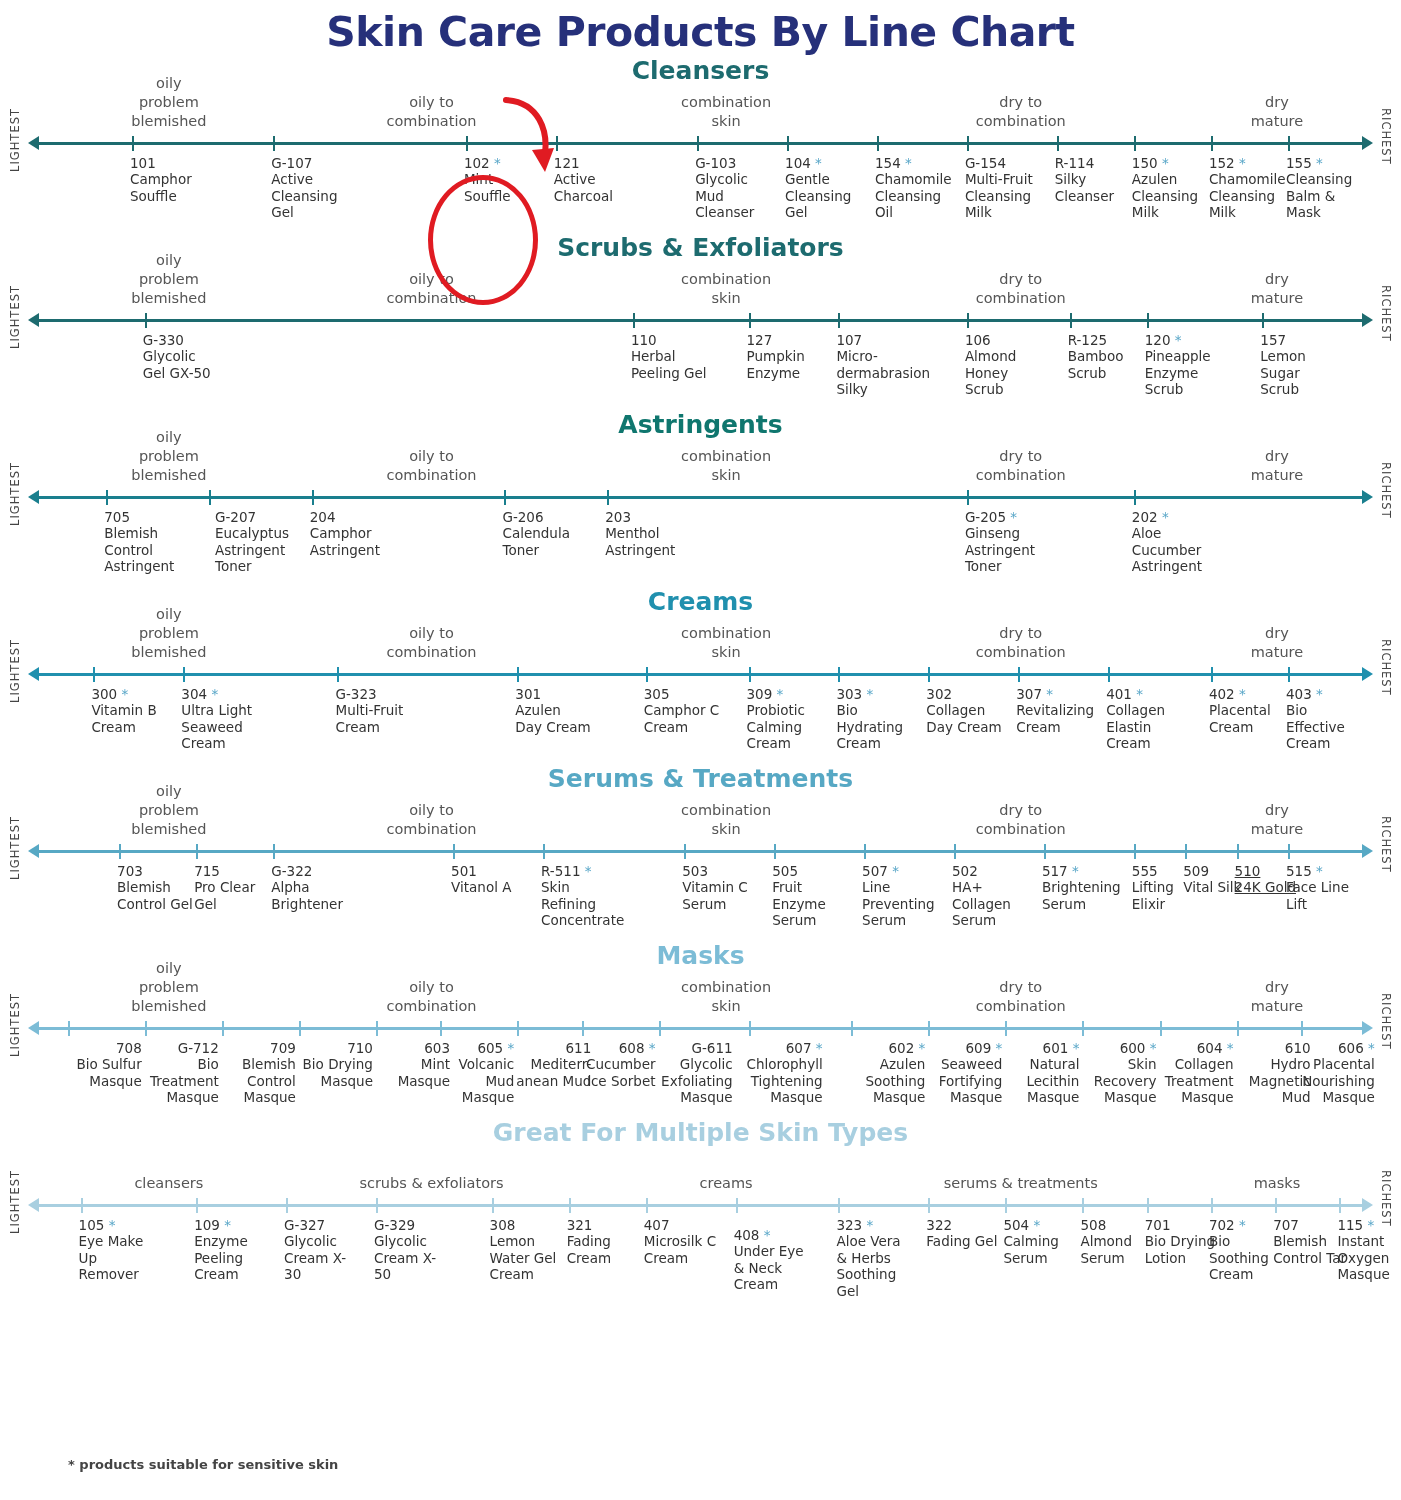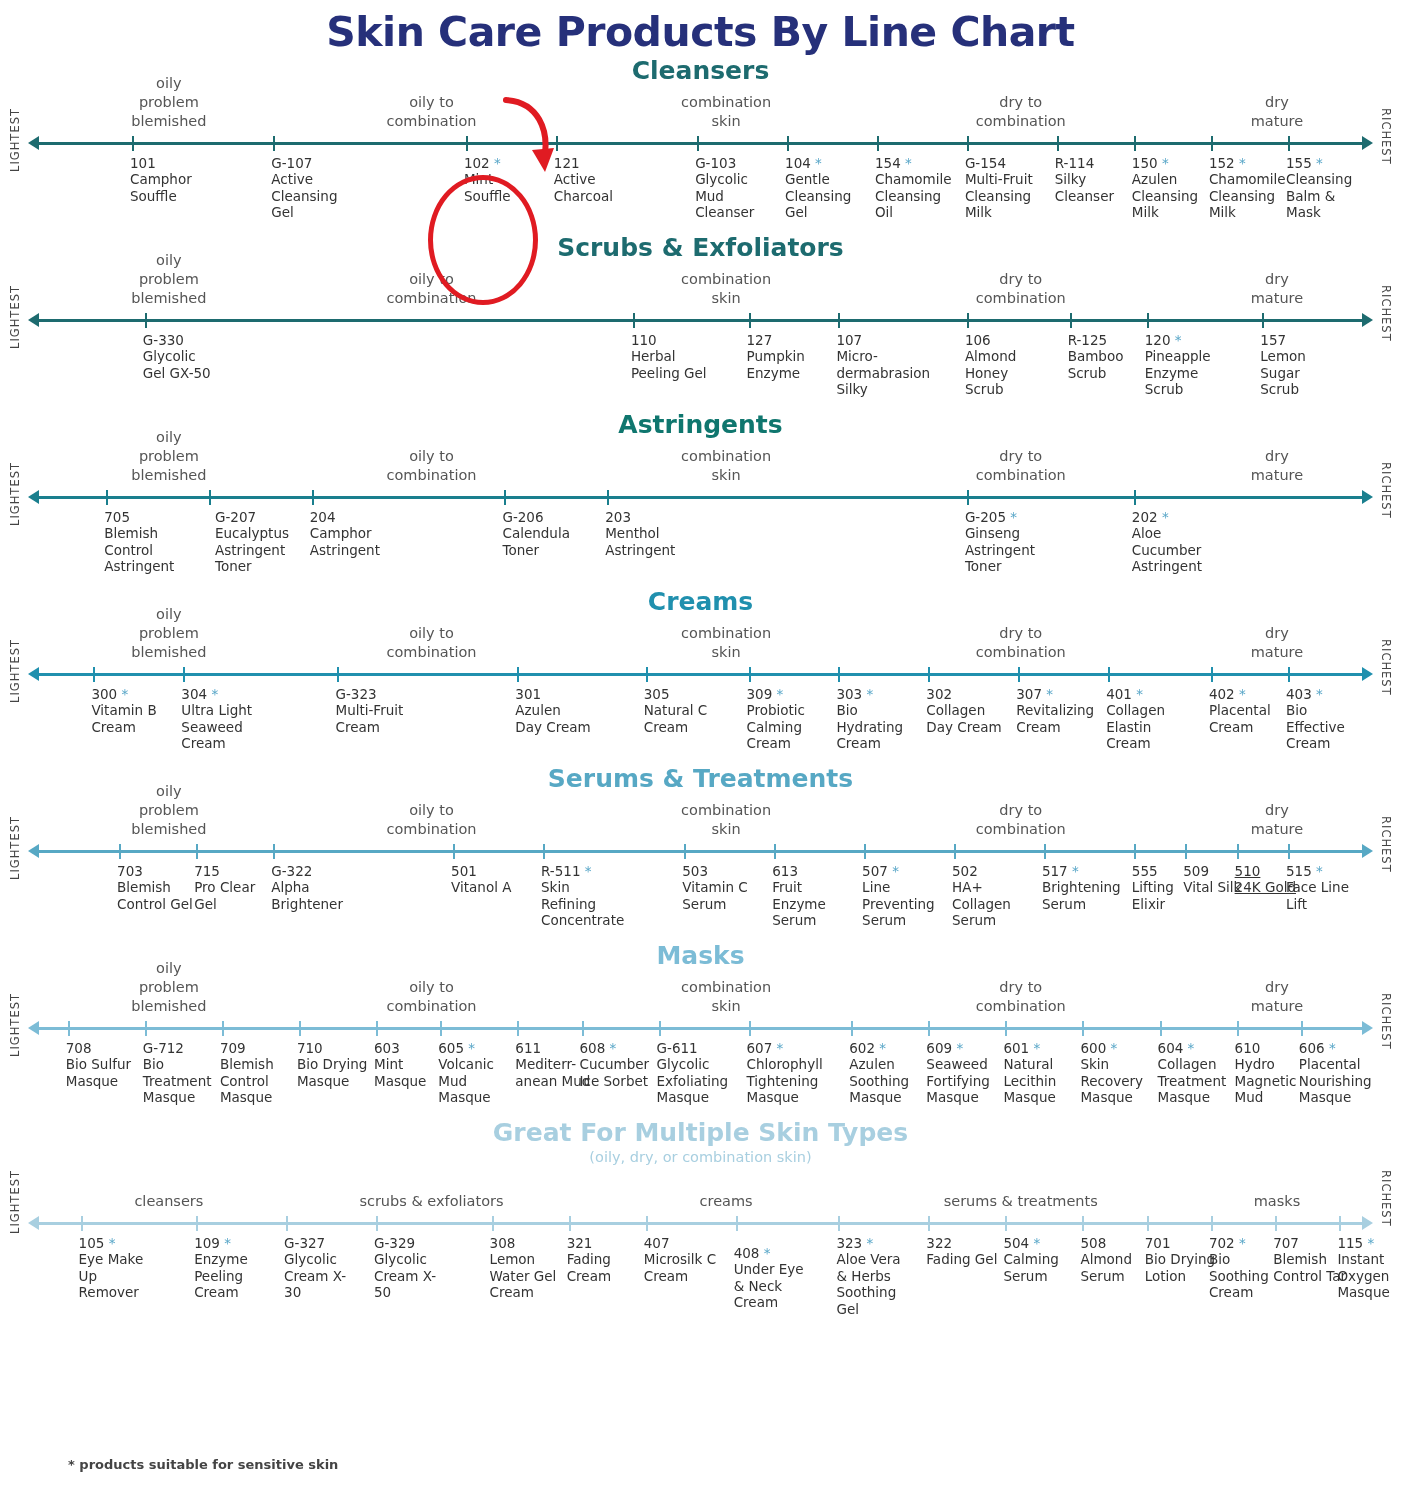--- a/index.html
+++ b/index.html
@@ -271,21 +271,21 @@
         <div class="item" style="left: calc(23.01% - 2px); width: 76px;">
           <div class="code">G-323 </div>
           <div>Multi-Fruit Cream</div>
         </div>
         <div class="item" style="left: calc(36.38% - 2px); width: 76px;">
           <div class="code">301 </div>
           <div>Azulen Day Cream</div>
         </div>
         <div class="item" style="left: calc(45.93% - 2px); width: 76px;">
           <div class="code">305 </div>
-          <div>Natural C Cream</div>
+          <div>Camphor C Cream</div>
         </div>
         <div class="item" style="left: calc(53.57% - 2px); width: 76px;">
           <div class="code">309 <span class="star">*</span></div>
           <div>Probiotic Calming Cream</div>
         </div>
         <div class="item" style="left: calc(60.255% - 2px); width: 76px;">
           <div class="code">303 <span class="star">*</span></div>
           <div>Bio Hydrating Cream</div>
         </div>
         <div class="item" style="left: calc(66.94% - 2px); width: 76px;">
@@ -359,21 +359,21 @@
         </div>
         <div class="item" style="left: calc(38.29% - 2px); width: 76px;">
           <div class="code">R-511 <span class="star">*</span></div>
           <div>Skin Refining Concentrate</div>
         </div>
         <div class="item" style="left: calc(48.795% - 2px); width: 76px;">
           <div class="code">503 </div>
           <div>Vitamin C Serum</div>
         </div>
         <div class="item" style="left: calc(55.48% - 2px); width: 76px;">
-          <div class="code">613 </div>
+          <div class="code">505 </div>
           <div>Fruit Enzyme Serum</div>
         </div>
         <div class="item" style="left: calc(62.165% - 2px); width: 76px;">
           <div class="code">507 <span class="star">*</span></div>
           <div>Line Preventing Serum</div>
         </div>
         <div class="item" style="left: calc(68.85% - 2px); width: 76px;">
           <div class="code">502 </div>
           <div>HA+ Collagen Serum</div>
         </div>
@@ -425,21 +425,21 @@
         <div class="tick" style="background: rgb(124, 188, 214); left: calc(46.885%);"></div>
         <div class="tick" style="background: rgb(124, 188, 214); left: calc(53.57%);"></div>
         <div class="tick" style="background: rgb(124, 188, 214); left: calc(61.21%);"></div>
         <div class="tick" style="background: rgb(124, 188, 214); left: calc(66.94%);"></div>
         <div class="tick" style="background: rgb(124, 188, 214); left: calc(72.67%);"></div>
         <div class="tick" style="background: rgb(124, 188, 214); left: calc(78.4%);"></div>
         <div class="tick" style="background: rgb(124, 188, 214); left: calc(84.13%);"></div>
         <div class="tick" style="background: rgb(124, 188, 214); left: calc(89.86%);"></div>
         <div class="tick" style="background: rgb(124, 188, 214); left: calc(94.635%);"></div>
       </div>
-      <div class="items" style="height: 78px;">
+      <div class="items" style="height: 78px; text-align: right;">
         <div class="item" style="left: calc(2.955% - 2px); width: 76px;">
           <div class="code">708 </div>
           <div>Bio Sulfur Masque</div>
         </div>
         <div class="item" style="left: calc(8.685% - 2px); width: 76px;">
           <div class="code">G-712 </div>
           <div>Bio Treatment Masque</div>
         </div>
         <div class="item" style="left: calc(14.415% - 2px); width: 76px;">
           <div class="code">709 </div>
@@ -500,21 +500,20 @@
         <div class="item" style="left: calc(94.635% - 2px); width: 76px;">
           <div class="code">606 <span class="star">*</span></div>
           <div>Placental Nourishing Masque</div>
         </div>
       </div>
       <div class="sideL" style="left: 8px; top: 52px;">LIGHTEST</div>
       <div class="sideR" style="right: 8px; top: 52px;">RICHEST</div>
     </div>
     <div class="section">
       <div class="sec-title" style="color: rgb(168, 207, 224);">Great For Multiple Skin Types</div>
-      <div class="subnote" style="color: rgb(168, 207, 224);">(oily, dry, or combination skin)</div>
       <div class="zone-row">
         <div class="zone" style="left: calc(8.5% - 90px); width: 180px; bottom: 2px;">cleansers</div>
         <div class="zone" style="left: calc(29% - 90px); width: 180px; bottom: 2px;">scrubs &amp; exfoliators</div>
         <div class="zone" style="left: calc(52% - 90px); width: 180px; bottom: 2px;">creams</div>
         <div class="zone" style="left: calc(75% - 90px); width: 180px; bottom: 2px;">serums &amp; treatments</div>
         <div class="zone" style="left: calc(95% - 90px); width: 180px; bottom: 2px;">masks</div>
       </div>
       <div class="axis-wrap">
         <div class="axis" style="background: rgb(168, 207, 224);"></div>
         <div class="arrow-l" style="border-right-color: rgb(168, 207, 224);"></div>

